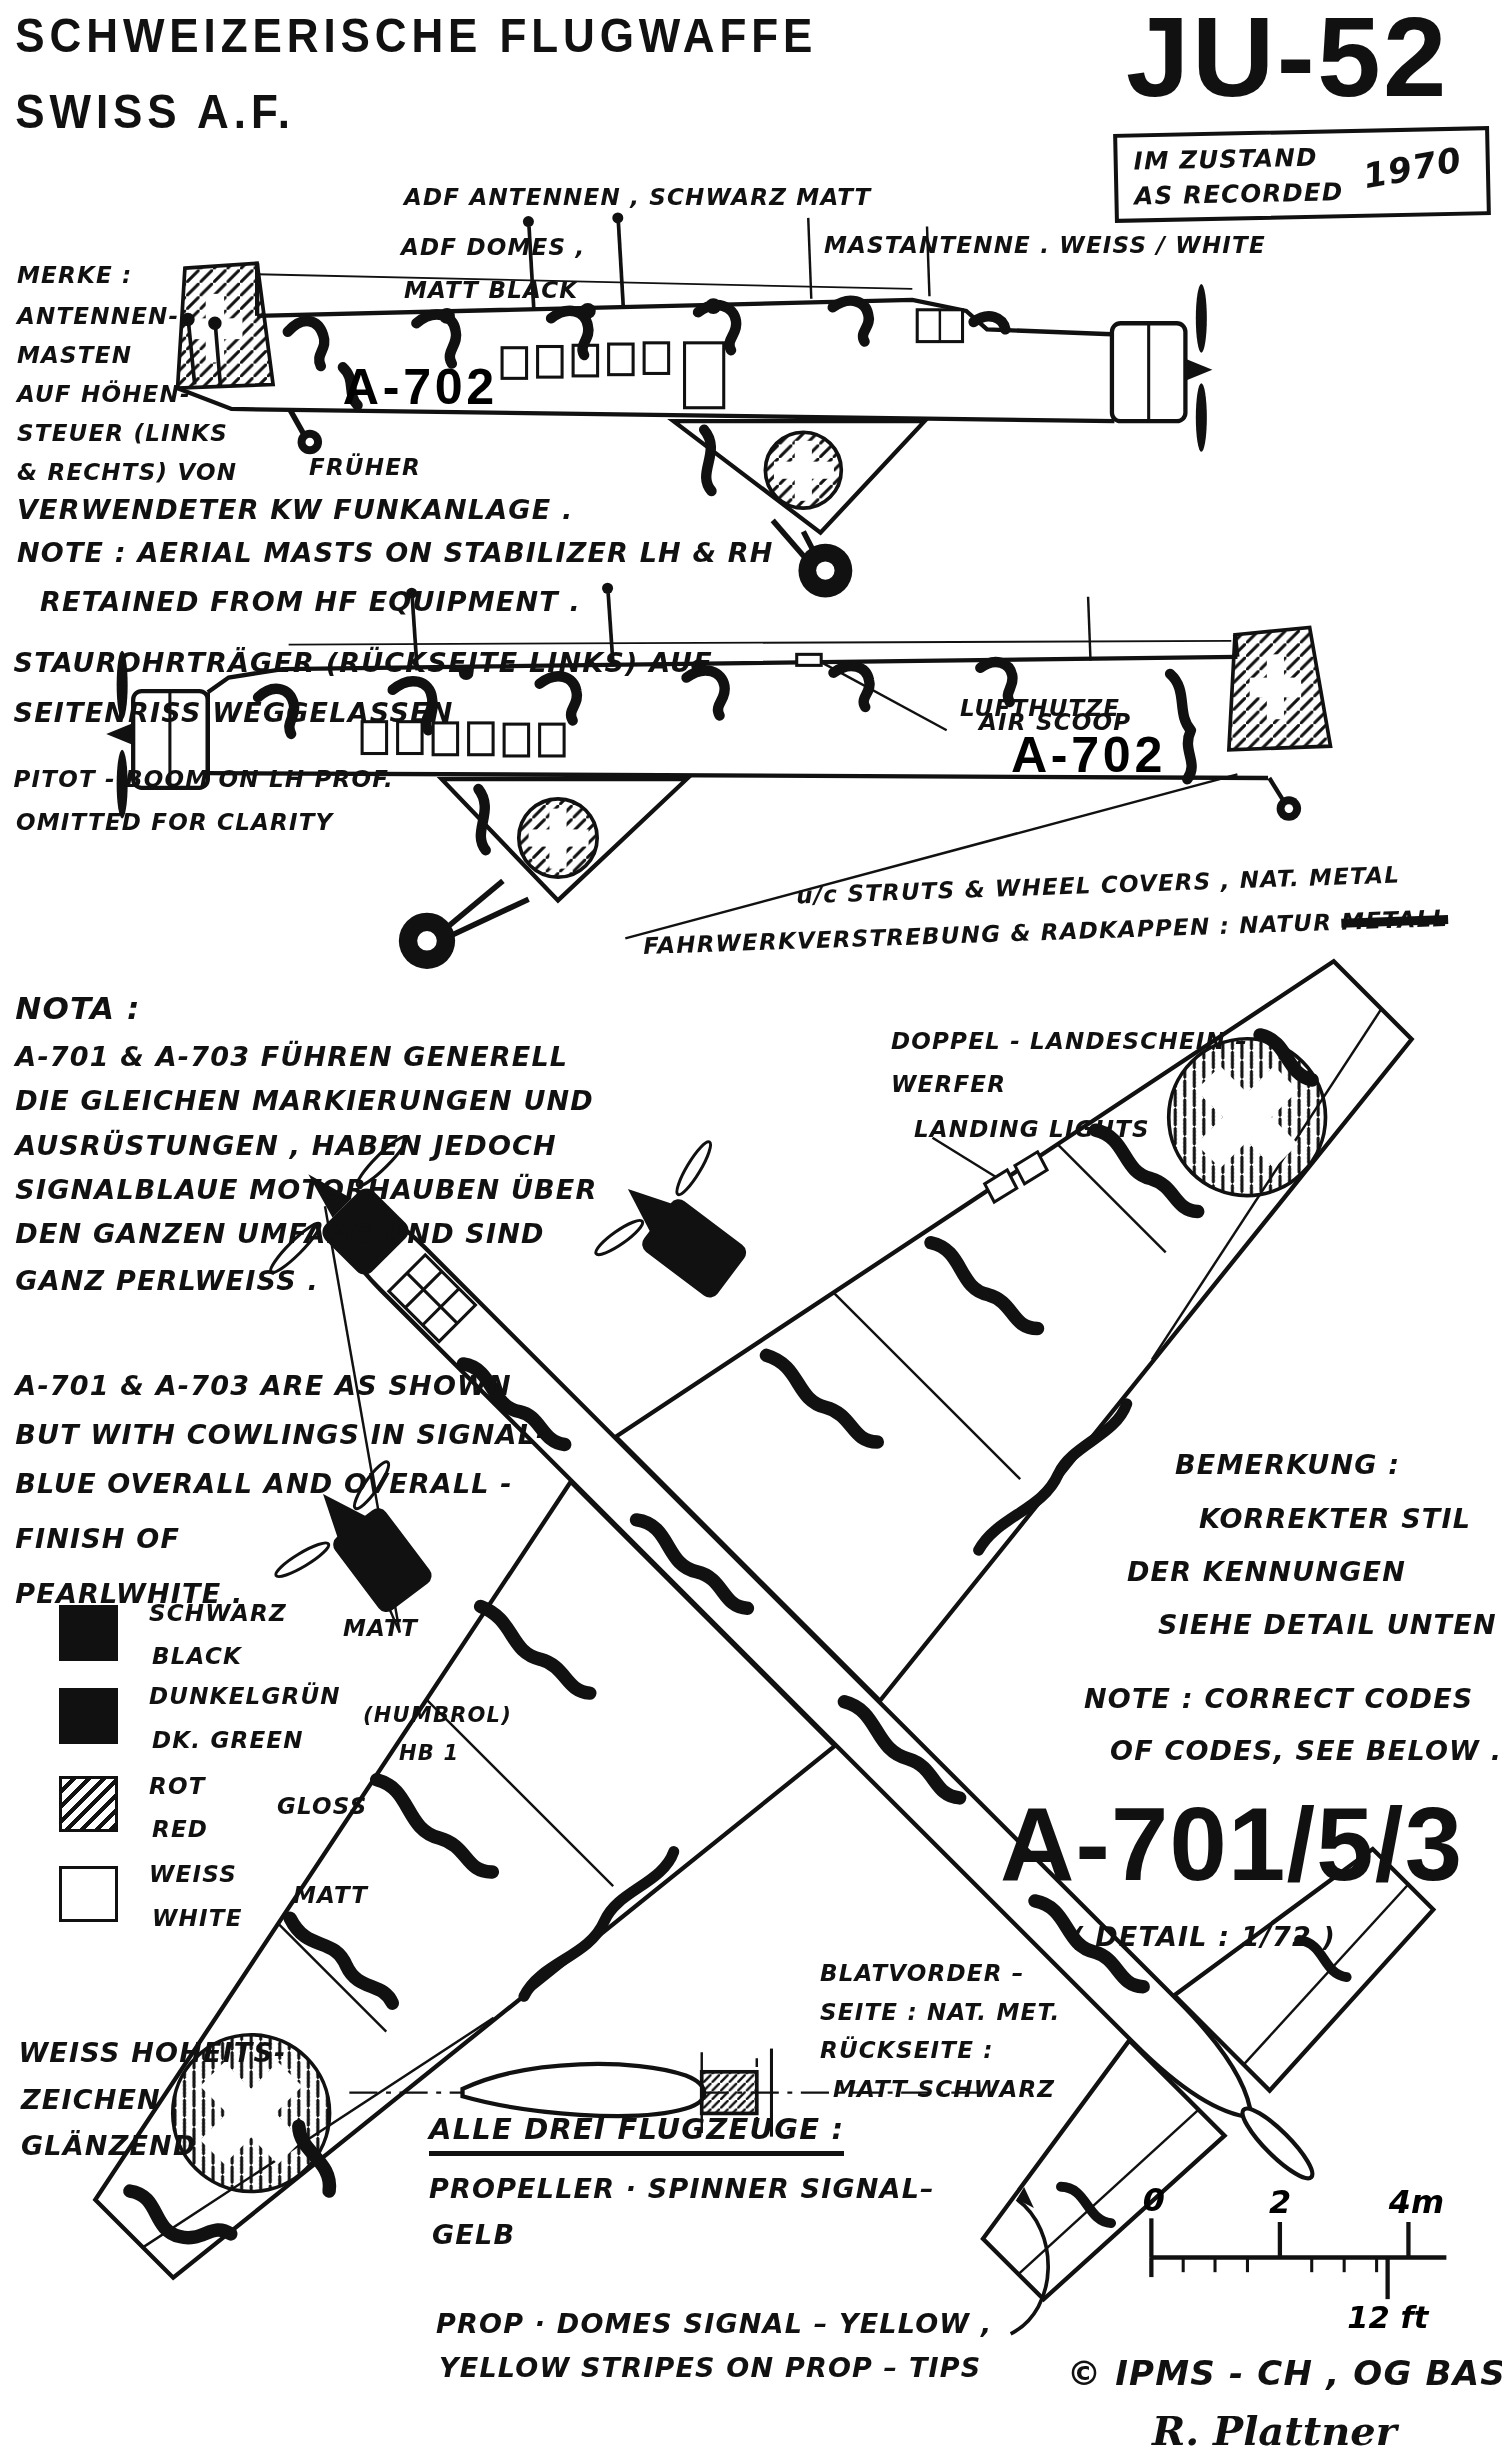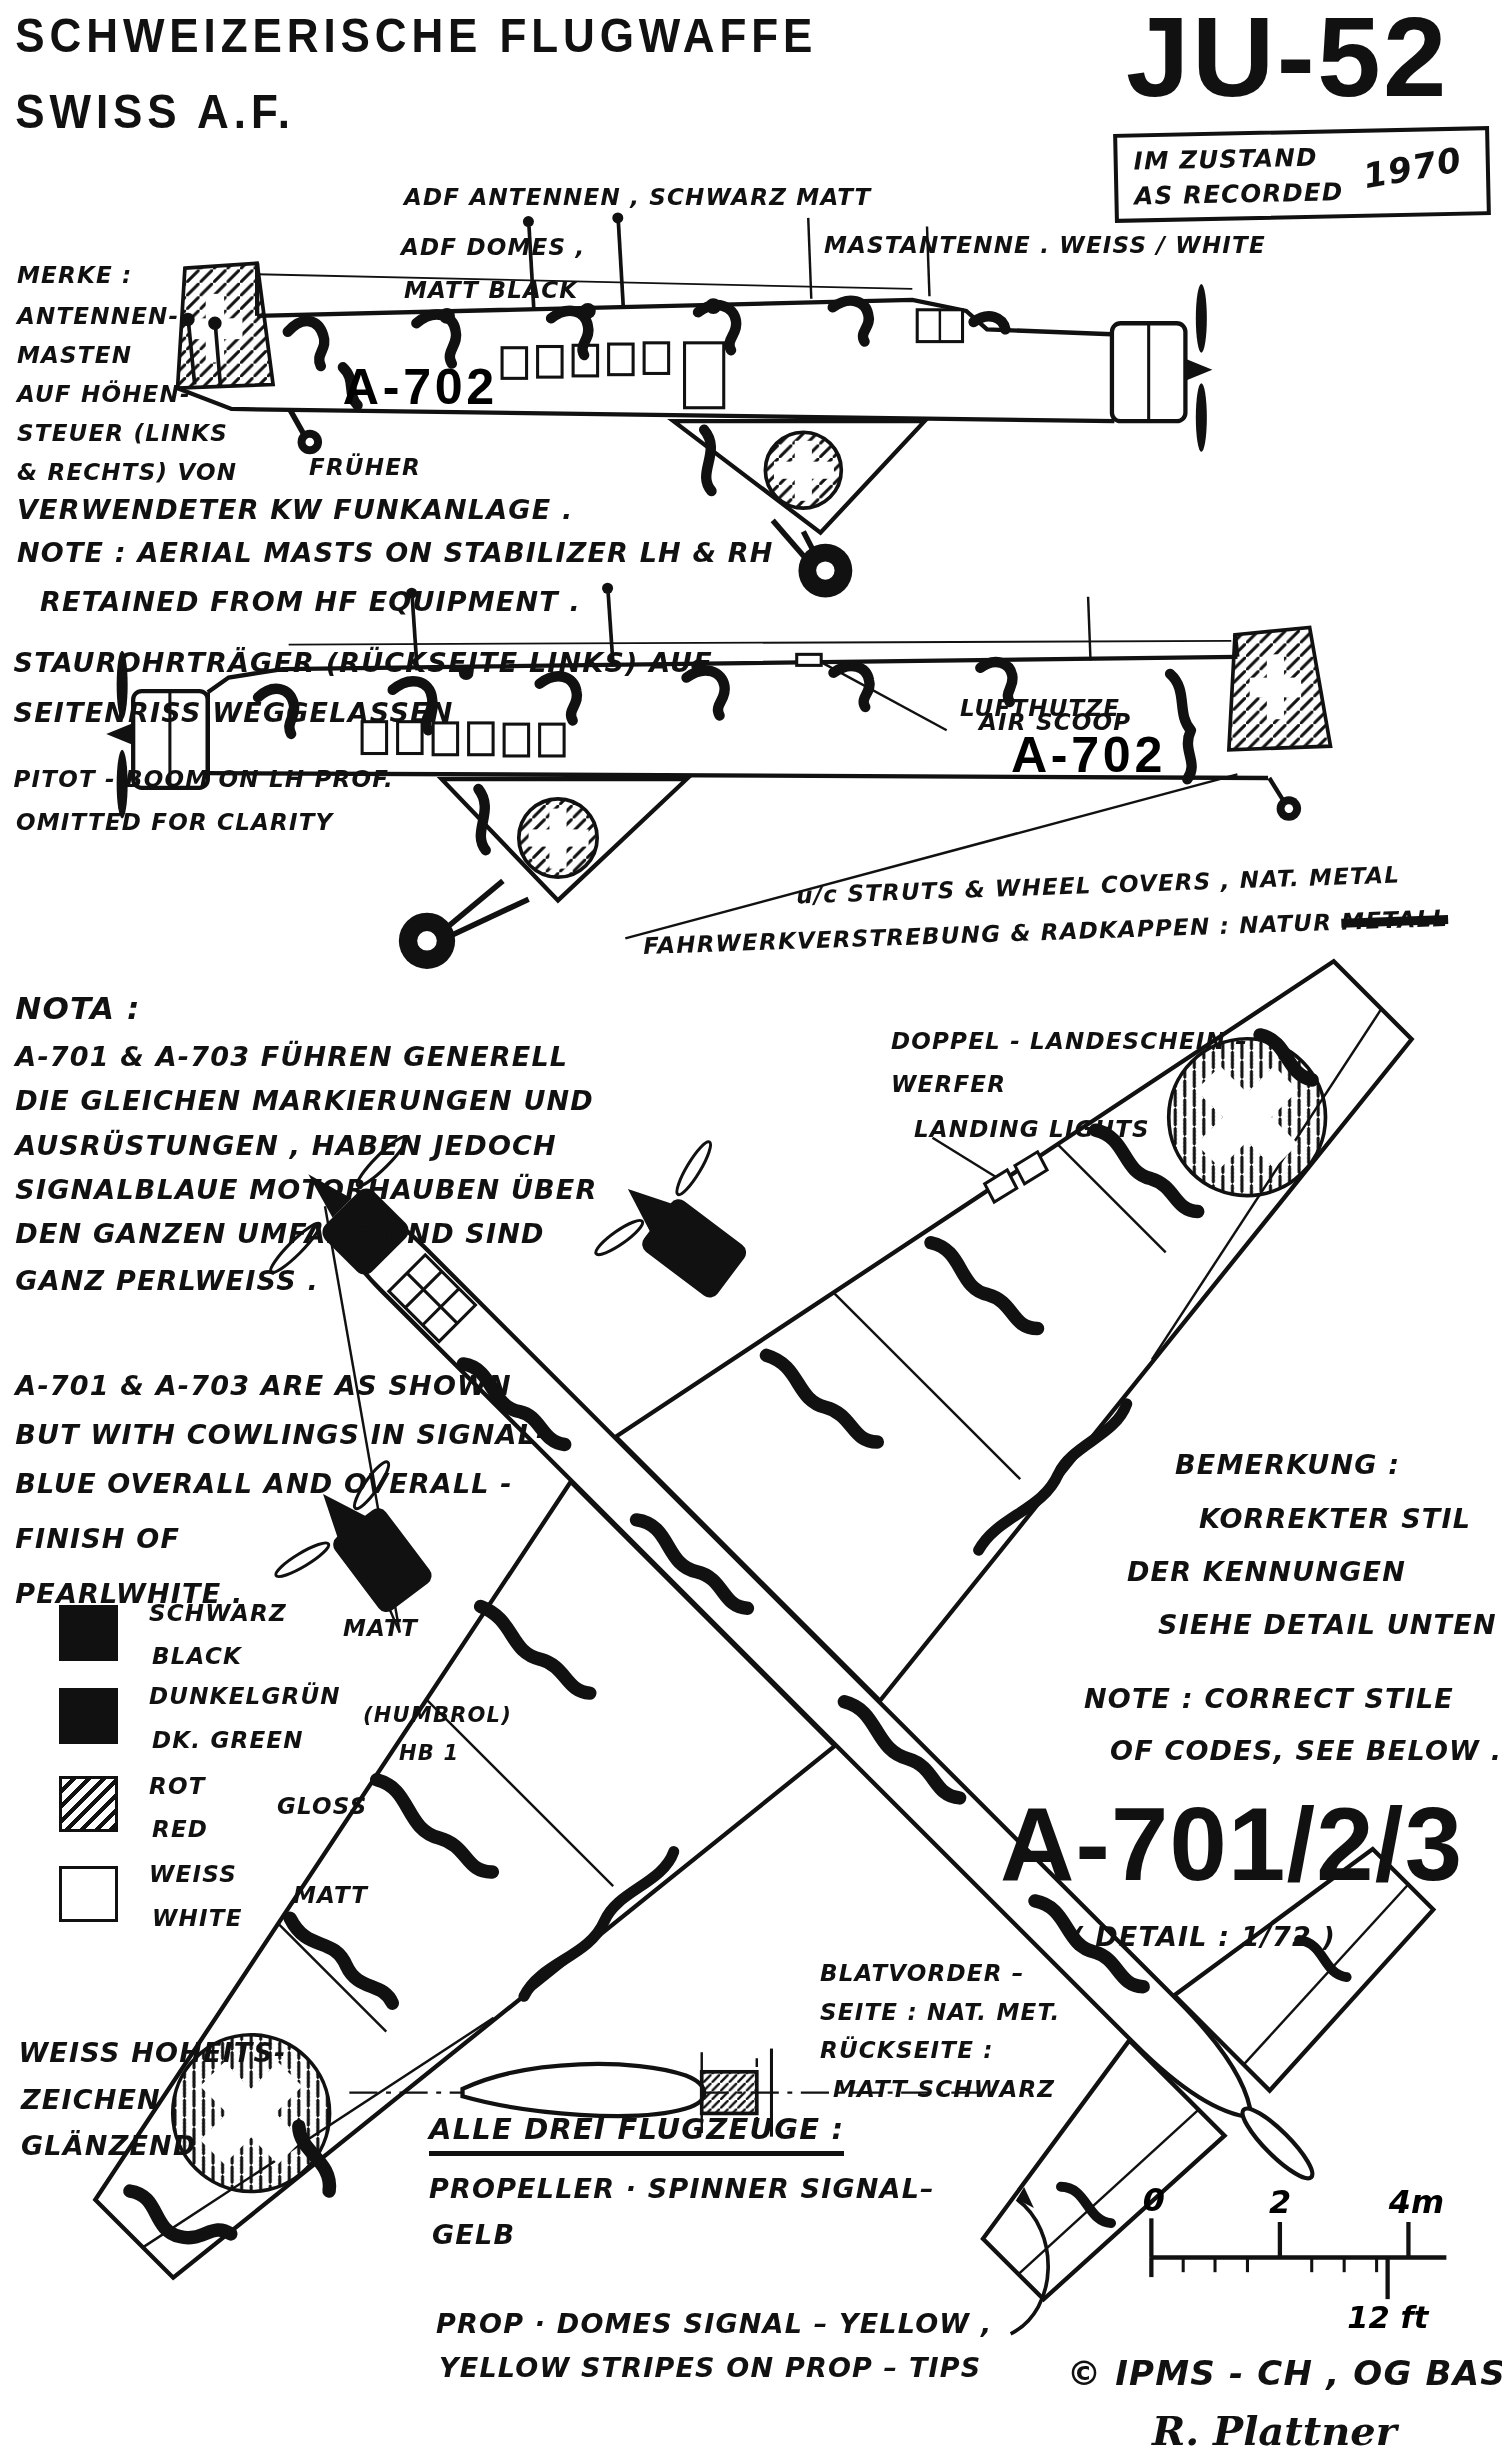--- a/index.html
+++ b/index.html
@@ -367,24 +367,24 @@
   </svg>
 
   <div class="abs hand hand-sm z2" style="left:891px;top:1028px;">DOPPEL - LANDESCHEIN –</div>
   <div class="abs hand hand-sm z2" style="left:891px;top:1071px;">WERFER</div>
   <div class="abs hand hand-sm z2" style="left:914px;top:1116px;">LANDING  LIGHTS</div>
 
   <div class="abs hand hand-md z2" style="left:1175px;top:1449px;">BEMERKUNG :</div>
   <div class="abs hand hand-md z2" style="left:1199px;top:1503px;">KORREKTER   STIL</div>
   <div class="abs hand hand-md z2" style="left:1127px;top:1556px;">DER  KENNUNGEN</div>
   <div class="abs hand hand-md z2" style="left:1158px;top:1609px;">SIEHE  DETAIL  UNTEN .</div>
-  <div class="abs hand hand-md z2" style="left:1084px;top:1683px;">NOTE :    CORRECT   STILE</div>
+  <div class="abs hand hand-md z2" style="left:1084px;top:1683px;">NOTE :    CORRECT   CODES</div>
   <div class="abs hand hand-md z2" style="left:1110px;top:1735px;">OF  CODES,  SEE  BELOW .</div>
 
-  <div class="abs print bigcode z2" style="left:1000px;top:1786px;">A-701/2/3</div>
+  <div class="abs print bigcode z2" style="left:1000px;top:1786px;">A-701/5/3</div>
   <div class="abs hand hand-md z2" style="left:1071px;top:1921px;">( DETAIL :   1/72 )</div>
 
   <div class="sw black z2" style="left:59px;top:1605px;"></div>
   <div class="abs hand hand-sm z2" style="left:149px;top:1600px;">SCHWARZ</div>
   <div class="abs hand hand-sm z2" style="left:152px;top:1643px;">BLACK</div>
   <div class="abs hand hand-sm z2" style="left:343px;top:1615px;">MATT</div>
 
   <div class="sw black z2" style="left:59px;top:1688px;"></div>
   <div class="abs hand hand-sm z2" style="left:149px;top:1683px;">DUNKELGRÜN</div>
   <div class="abs hand hand-sm z2" style="left:152px;top:1727px;">DK. GREEN</div>

